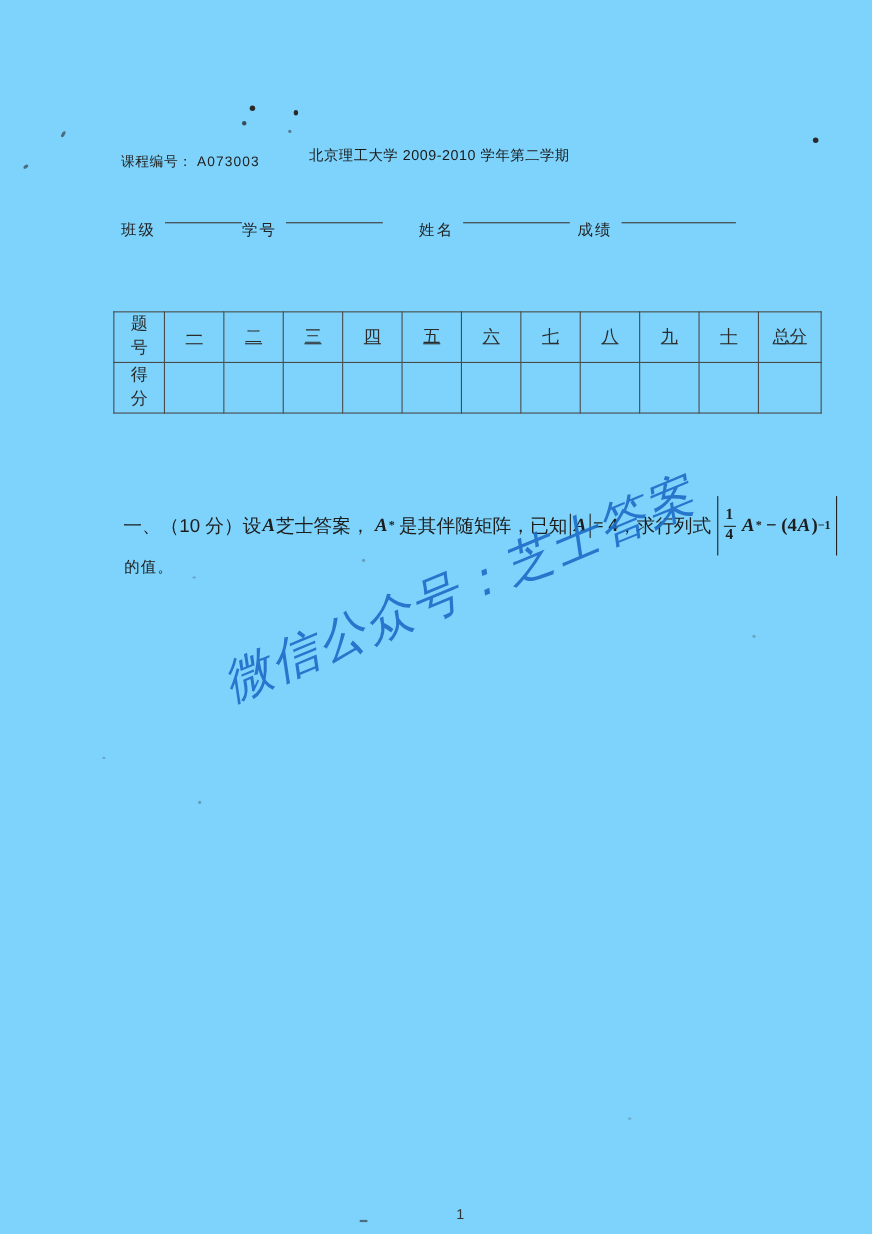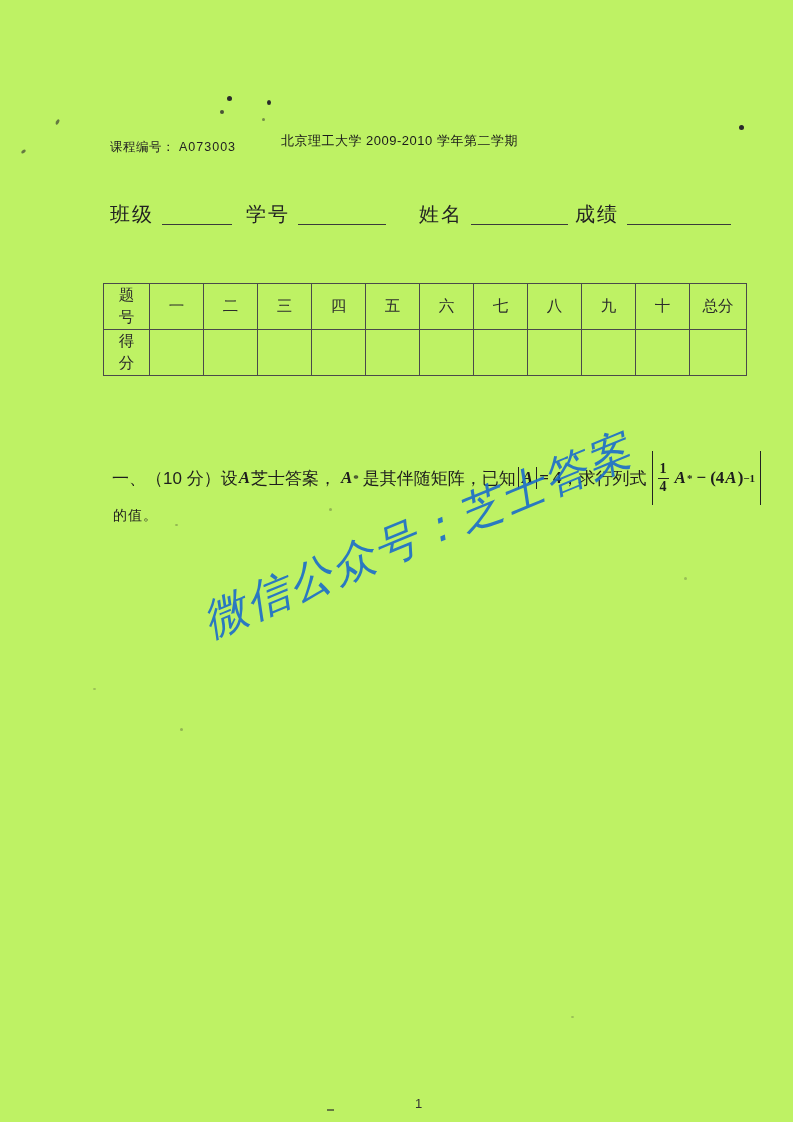--- a/index.html
+++ b/index.html
@@ -1,38 +1,38 @@
 <!DOCTYPE html>
 <html><head>
 <meta charset="utf-8">
 <style>
   html, body { margin:0; padding:0; background:#ffffff; }
   .page {
     position:relative; width:793px; height:1122px; overflow:hidden;
-    background:#bef264;
+    background:#7dd3fc;
     font-family:"Liberation Sans", sans-serif;
     color:#2b2b2b;
   }
 
   
   .course-line { position:absolute; top:139px; left:110px; font-size:12.5px; color:#222; letter-spacing:0.5px; }
   .course-line .code { margin-left:4px; letter-spacing:1px; }
   .semester-line { position:absolute; top:132px; left:281px; font-size:13px; color:#1a1a1a; letter-spacing:0.5px; }
   .exam-title { position:absolute; top:158px; left:0; width:100%; text-align:center; text-indent:14px;
     font-size:22px; font-weight:bold; color:#151515; letter-spacing:1.5px; }
 
   
-  .info-line { position:absolute; top:201px; left:110px; display:flex; align-items:flex-end; font-size:20px; color:#222; }
+  .info-line { position:absolute; top:201px; left:110px; display:flex; font-size:14px; color:#222; }
   .info-line .lbl { letter-spacing:2px; }
   .uline { display:inline-block; border-bottom:1.6px solid #3a3a3a; height:1px; margin:0 0 3px 8px; }
   .u1 { width:70px; } .u2 { width:88px; } .u3 { width:97px; } .u4 { width:104px; }
-  .g2 { margin-left:14px; } .g3 { margin-left:33px; } .g4 { margin-left:7px; }
+  .g2 { } .g3 { margin-left:33px; } .g4 { margin-left:7px; }
 
   
-  .score-table { position:absolute; top:283px; left:103px; border-collapse:collapse; table-layout:fixed; }
+  .score-table { position:absolute; top:283px; left:103px; border-collapse:collapse; table-layout:fixed;text-decoration:underline; }
   .score-table td {
     border:1.4px solid #4a4a4a; text-align:center; vertical-align:middle;
     font-size:15.5px; color:#2b2b2b; padding:0;
   }
   .score-table td.rowhead span { display:inline-block; width:1.15em; word-break:break-all; line-height:1.45; letter-spacing:0; }
   .col-head { width:45px; } .col-q { width:53px; } .col-total { width:56px; }
   .tr1 { height:40px; } .tr2 { height:46px; } .tr3 { height:41px; }
 
   
   .question { position:absolute; top:449px; left:112px; width:660px; height:58px;

